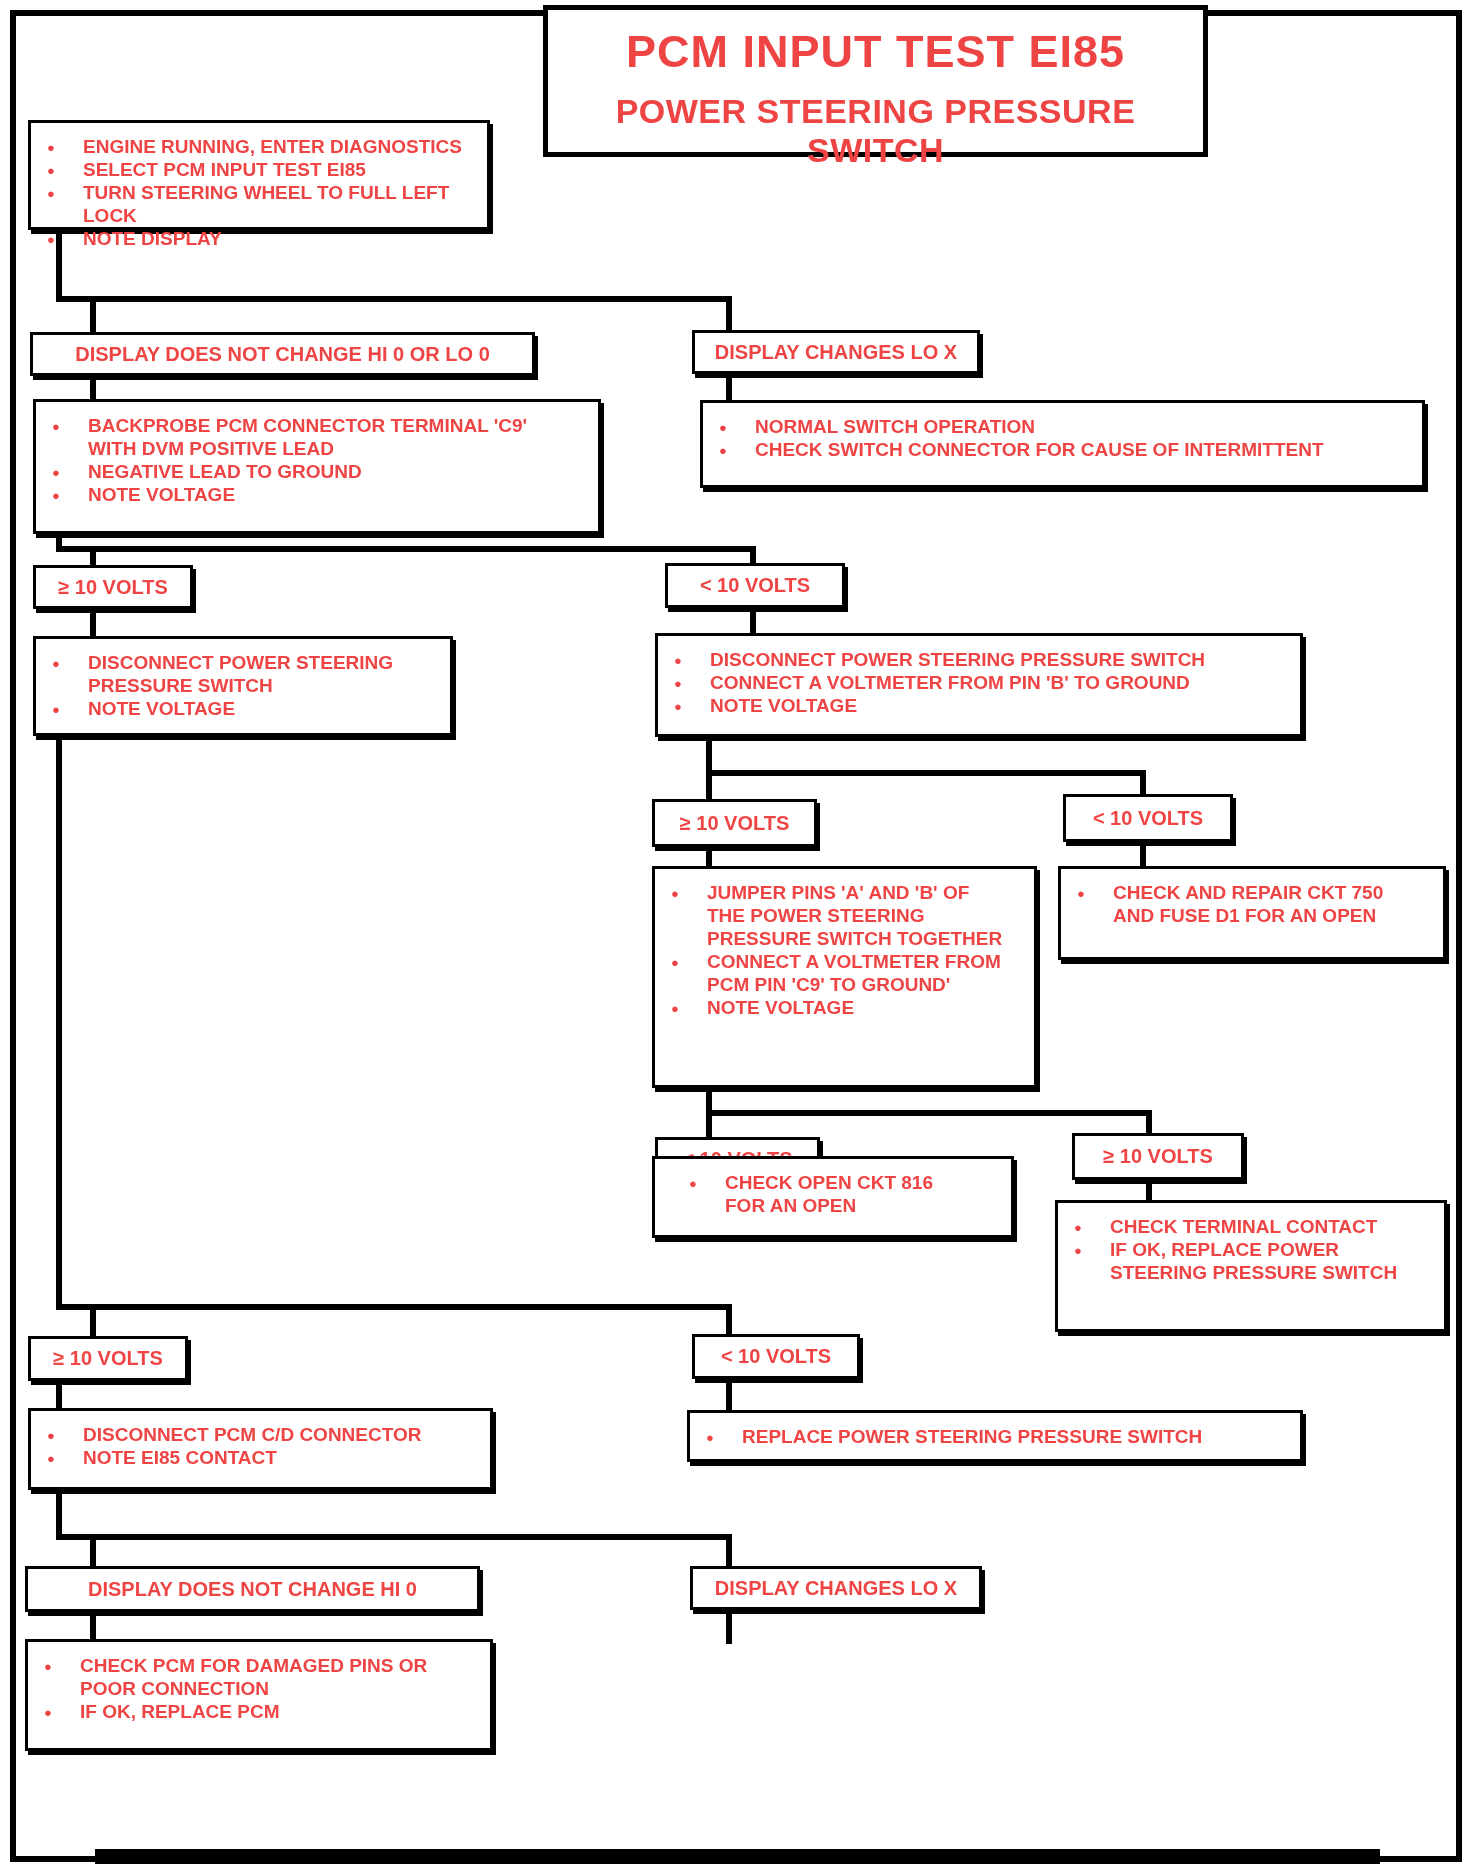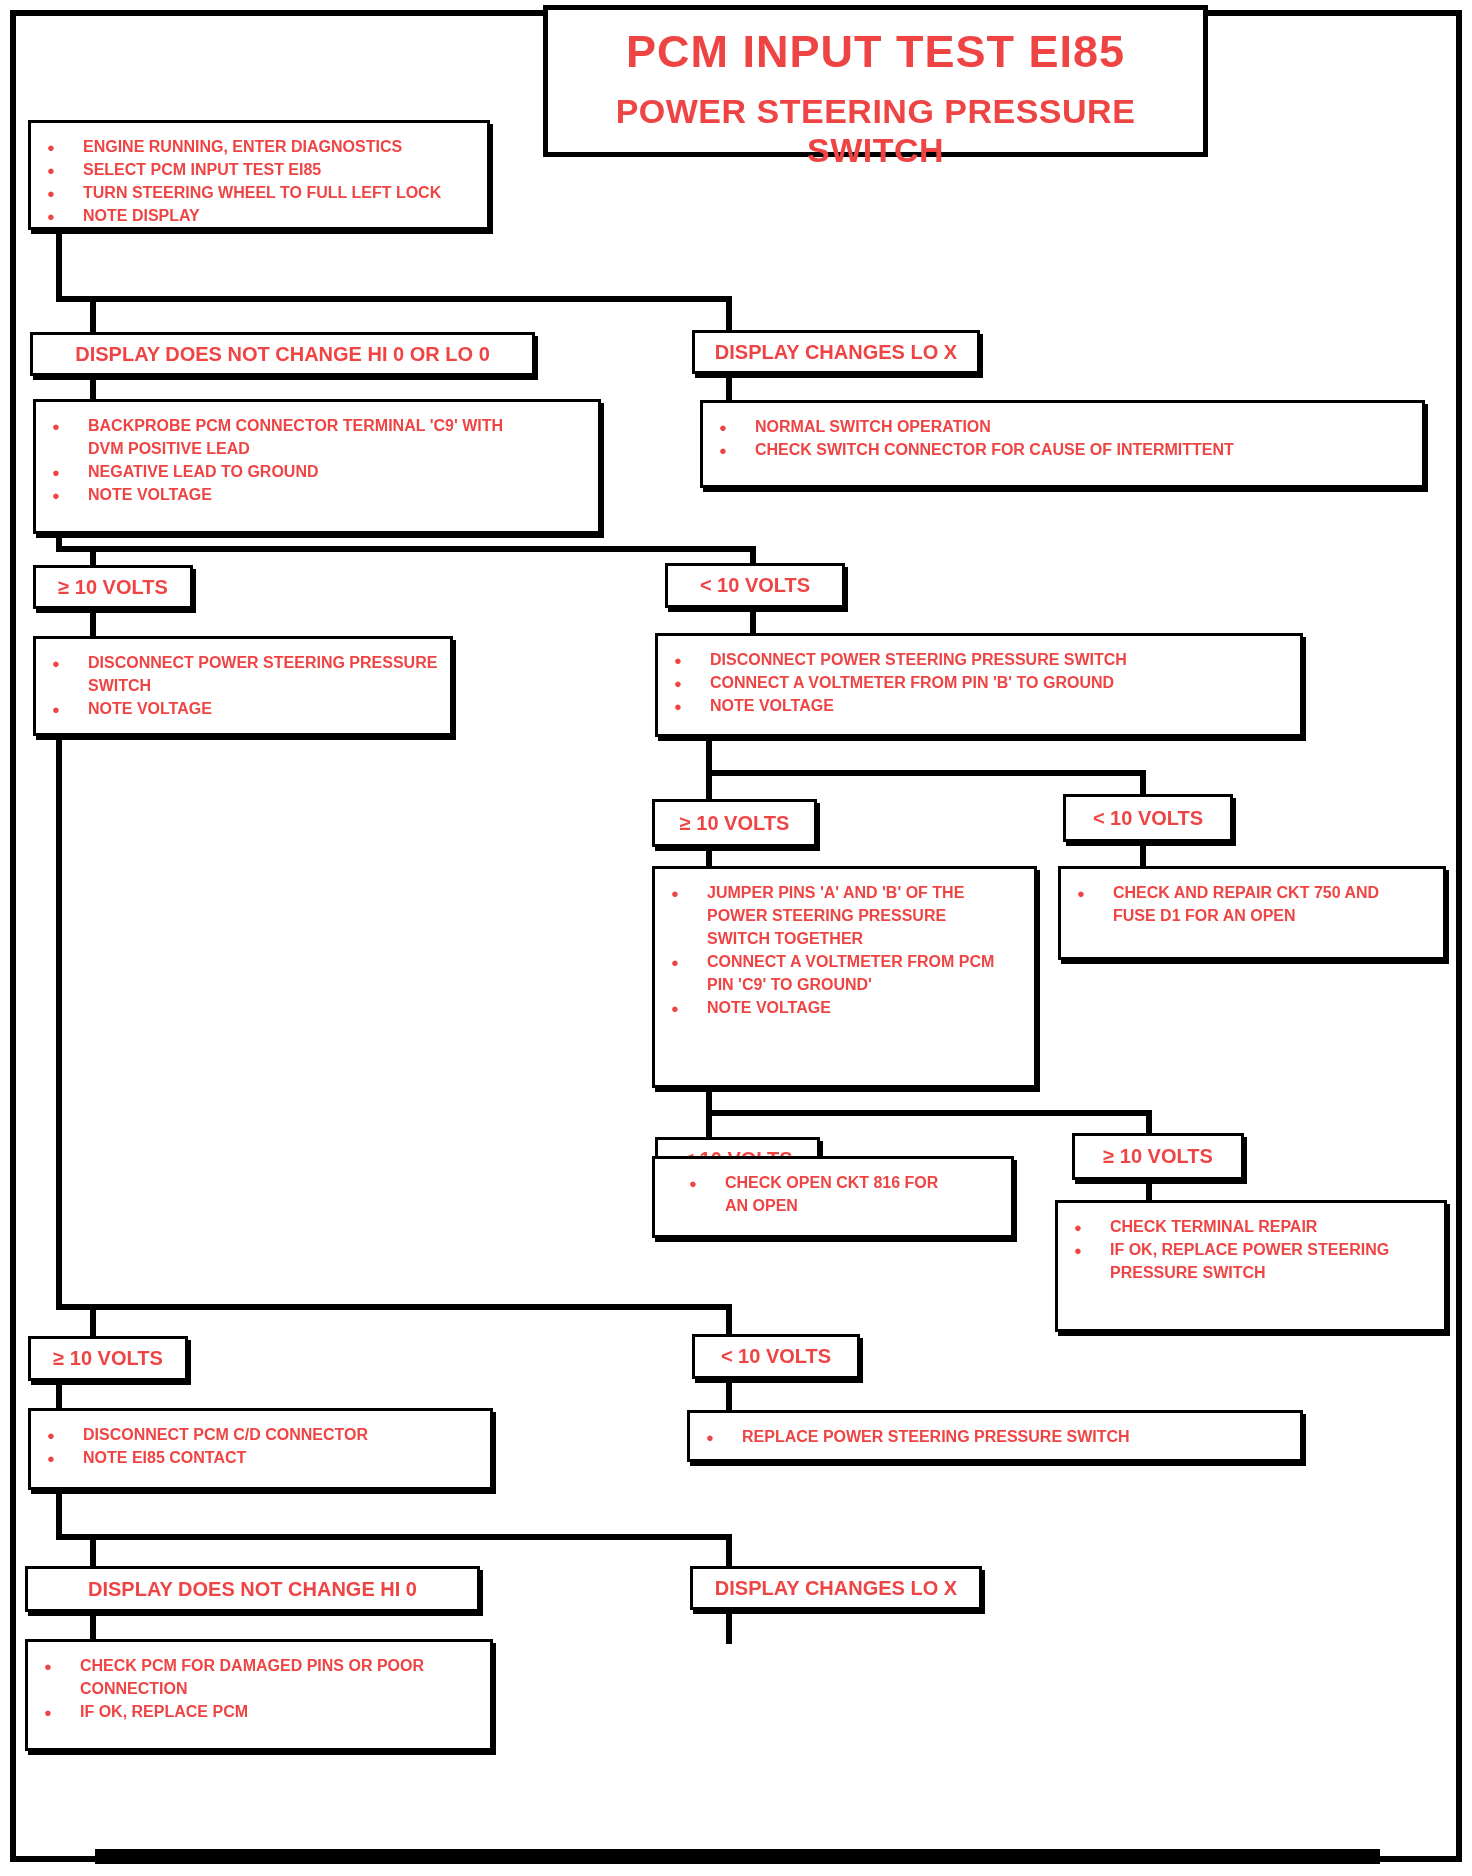--- a/index.html
+++ b/index.html
@@ -16,21 +16,21 @@
     position:absolute;left:543px;top:5px;width:665px;height:152px;background:#fff;
     border:5px solid #000;box-sizing:border-box;z-index:3;text-align:center;
   }
   .title-box .t1{font-size:45px;font-weight:700;letter-spacing:1px;margin-top:16px;}
   .title-box .t2{font-size:34px;font-weight:700;letter-spacing:.5px;margin-top:14px;}
   .node{
     position:absolute;background:#fff;border:3px solid #000;box-sizing:border-box;
     box-shadow:3px 4px 0 #000;z-index:2;
   }
   .proc{padding:12px 12px 8px 0;}
-  .proc ul{list-style:none;margin:0;padding:0;font-size:16px;line-height:23px;font-weight:700;}
+  .proc ul{list-style:none;margin:0;padding:0;font-size:19px;line-height:23px;font-weight:700;}
   .proc li{position:relative;padding-left:52px;}
   .proc li::before{content:"●";position:absolute;left:16px;top:1px;font-size:13px;}
   .decision{
     display:flex;align-items:center;justify-content:center;
     font-size:20px;font-weight:700;text-align:center;white-space:nowrap;
   }
   .line{position:absolute;background:#000;z-index:1;}
   
   #n-start{left:28px;top:120px;width:462px;height:110px;}
   #n-disp1l{left:30px;top:332px;width:505px;height:44px;}
@@ -189,21 +189,21 @@
   </div>
 
   <div id="n-ckt816" class="node proc">
     <ul>
       <li>CHECK OPEN CKT 816 FOR AN OPEN</li>
     </ul>
   </div>
 
   <div id="n-terminal" class="node proc">
     <ul>
-      <li>CHECK TERMINAL REPAIR</li>
+      <li>CHECK TERMINAL CONTACT</li>
       <li>IF OK, REPLACE POWER STEERING PRESSURE SWITCH</li>
     </ul>
   </div>
 
   <div id="n-ge10d" class="node decision">
     <span>≥ 10 VOLTS</span>
   </div>
   <div id="n-lt10d" class="node decision">
     <span>&lt; 10 VOLTS</span>
   </div>

